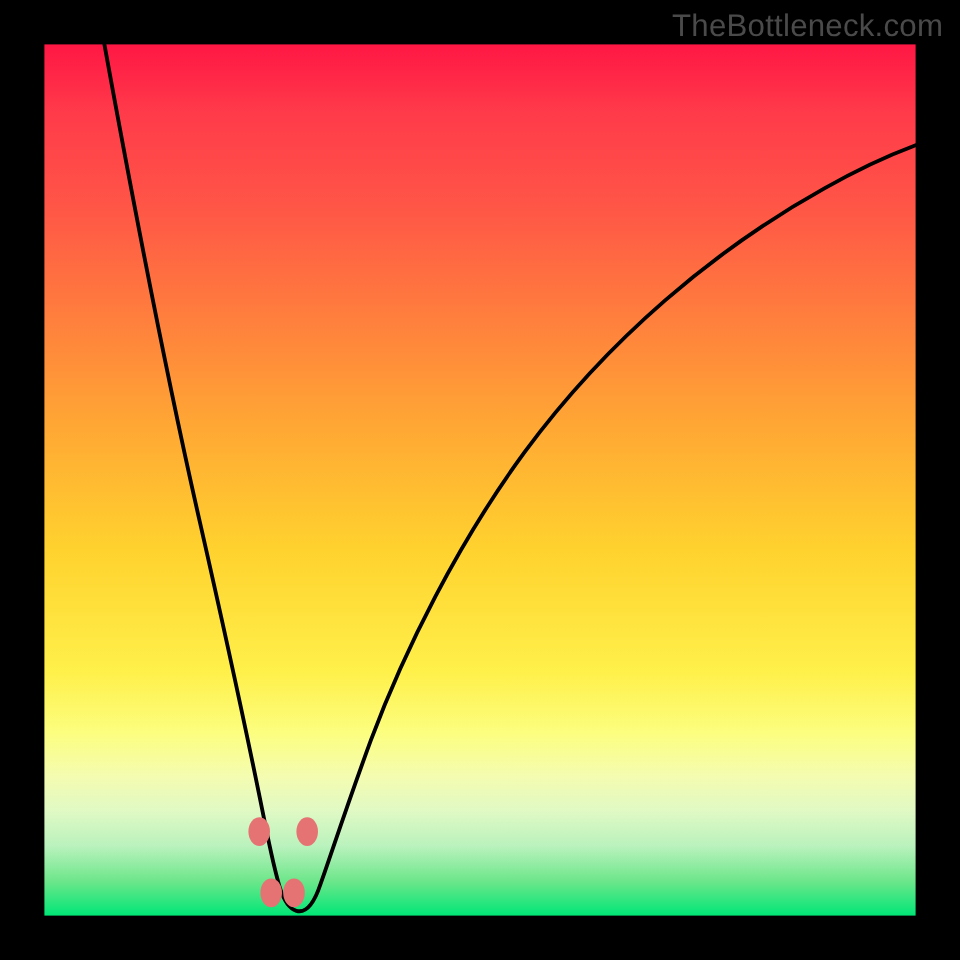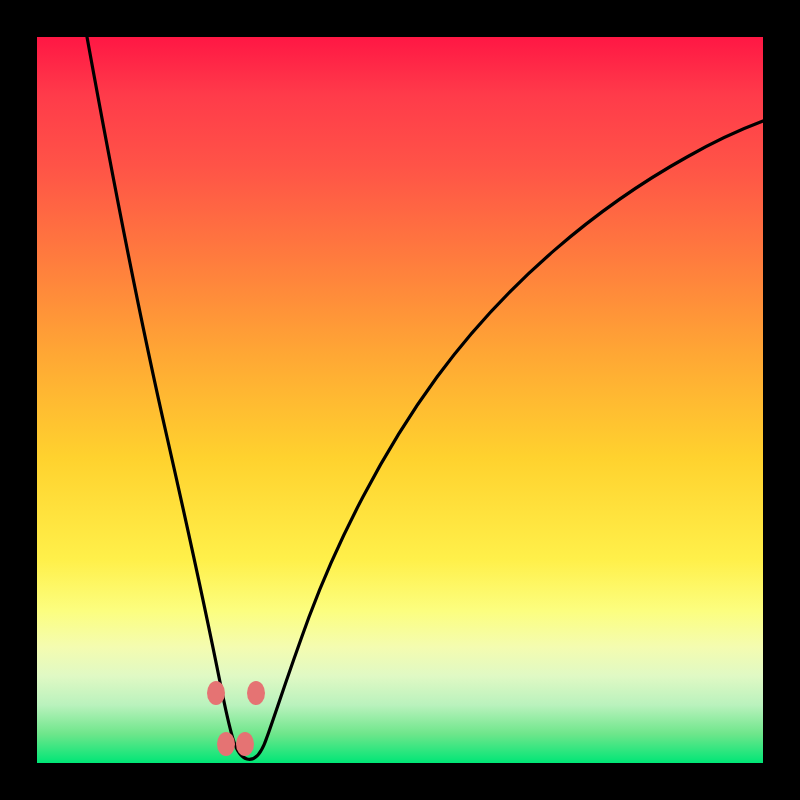--- a/index.html
+++ b/index.html
@@ -58,20 +58,21 @@
     top: 0;
     width: 726px;
     height: 726px;
     overflow: visible;
   }
 </style>
 </head>
 <body>
 
 <div class="frame">
+  <div class="watermark">TheBottleneck.com</div>
 
   <div class="plot-area">
     <svg class="curve" viewBox="0 0 726 726" preserveAspectRatio="none">
       <path d="M 50 0
                C 70 110, 98 260, 130 400
                C 155 510, 170 580, 184 650
                C 188 670, 191 685, 196 702
                C 199 712, 203 720, 210 722
                C 217 724, 224 718, 230 700
                C 238 678, 250 640, 272 580

